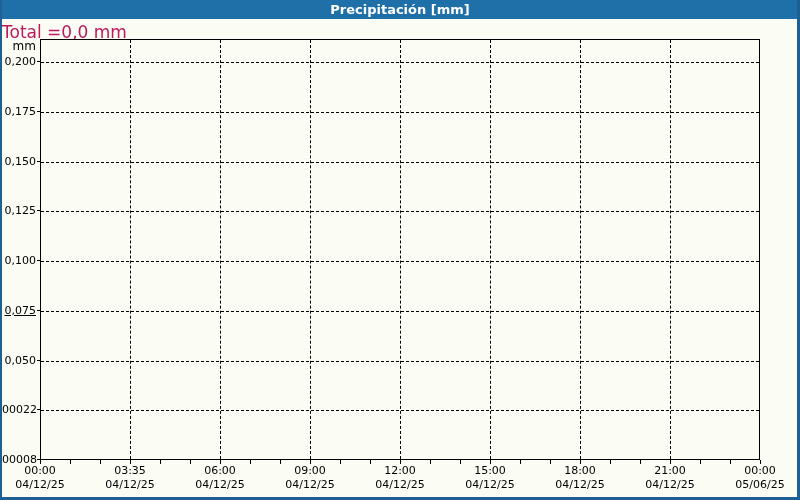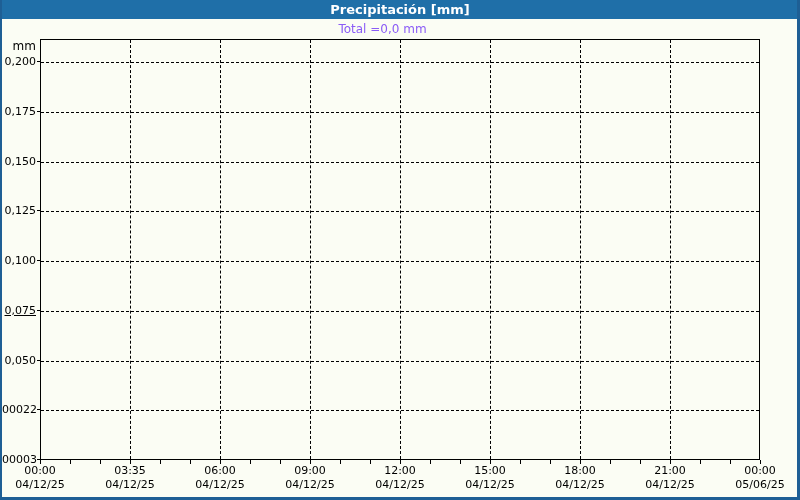--- a/index.html
+++ b/index.html
@@ -11,22 +11,22 @@
     border-right:3px solid #1e5f95;
     border-bottom:3px solid #1e5f95;
     overflow:hidden;
   }
   .titlebar{
     position:absolute;left:-2px;top:0;width:800px;height:19px;
     background:#1f6fa8;color:#ffffff;
     font-size:13px;font-weight:bold;text-align:center;line-height:19px;
   }
   .total-label{
-    position:absolute;top:22px;left:0;width:761px;text-align:center;
-    color:#8b5cf6;font-size:12px;white-space:nowrap;
+    position:absolute;top:22px;left:0;width:761px;text-align:left;
+    color:#be185d;font-size:17px;white-space:nowrap;
   }
   .unit-label{
     position:absolute;top:39px;left:0;width:34px;text-align:right;
     color:#000;font-size:12px;
   }
   .plot-area{
     position:absolute;left:38px;top:39px;width:720px;height:421px;
     box-sizing:border-box;border:1px solid #000;
   }
   .h-gridline{position:absolute;left:0;width:718px;height:0;border-top:1px dashed #000;}
@@ -114,21 +114,21 @@
     </div>
   <div class="layer" id="label-layer">
       <div class="y-tick-label" style="top: 55px;">0,200</div>
       <div class="y-tick-label" style="top: 104.75px;">0,175</div>
       <div class="y-tick-label" style="top: 154.5px;">0,150</div>
       <div class="y-tick-label" style="top: 204.25px;">0,125</div>
       <div class="y-tick-label" style="top: 254px;">0,100</div>
       <div class="y-tick-label" style="top: 303.75px; text-decoration: underline;">0,075</div>
       <div class="y-tick-label" style="top: 353.5px;">0,050</div>
       <div class="y-tick-label" style="top: 403.25px;">00022</div>
-      <div class="y-tick-label" style="top: 453px;">00003</div>
+      <div class="y-tick-label" style="top: 453px;">00008</div>
       <div class="x-time-label" style="left: 1px; top: 464px;">00:00</div>
       <div class="x-date-label" style="left: 1px; top: 478px;">04/12/25</div>
       <div class="x-time-label" style="left: 91px; top: 464px;">03:35</div>
       <div class="x-date-label" style="left: 91px; top: 478px;">04/12/25</div>
       <div class="x-time-label" style="left: 181px; top: 464px;">06:00</div>
       <div class="x-date-label" style="left: 181px; top: 478px;">04/12/25</div>
       <div class="x-time-label" style="left: 271px; top: 464px;">09:00</div>
       <div class="x-date-label" style="left: 271px; top: 478px;">04/12/25</div>
       <div class="x-time-label" style="left: 361px; top: 464px;">12:00</div>
       <div class="x-date-label" style="left: 361px; top: 478px;">04/12/25</div>

